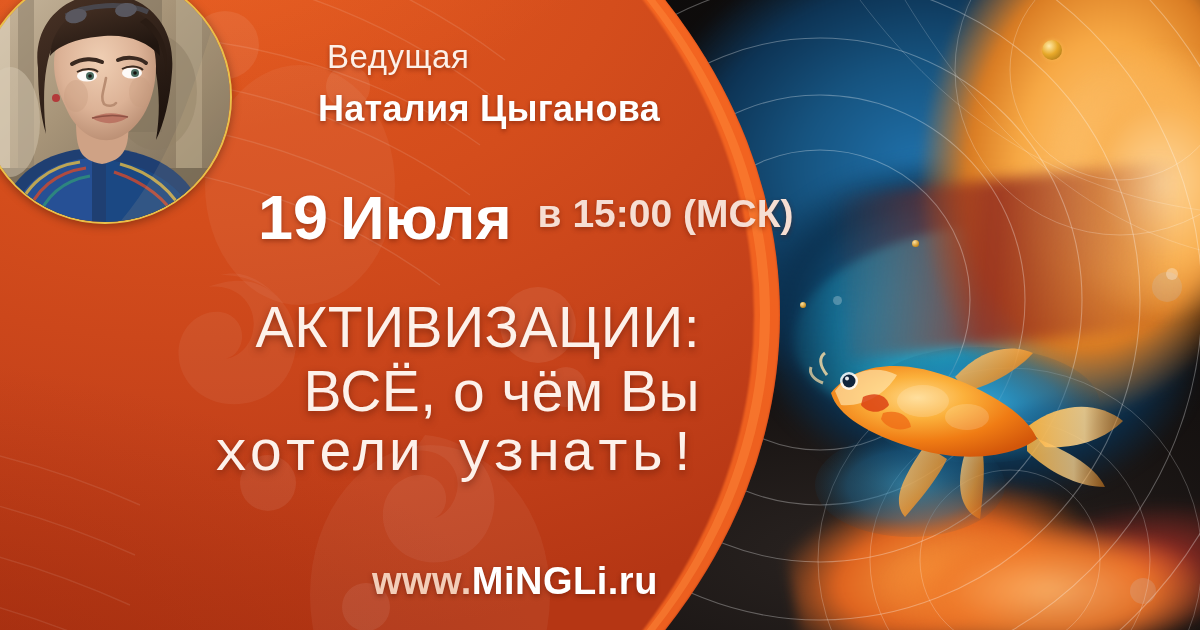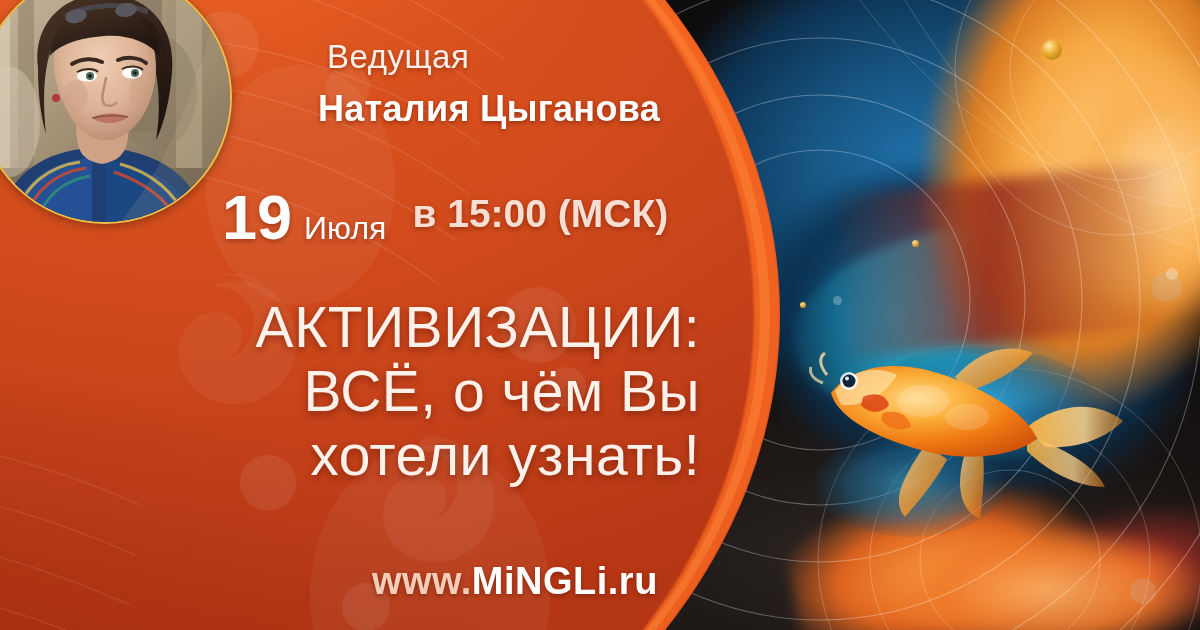--- a/index.html
+++ b/index.html
@@ -181,39 +181,39 @@
     letter-spacing: .3px;
     text-shadow: 0 2px 4px rgba(90,20,5,.5);
   }
 
   .date-row {
     position: absolute;
     left: 222px; top: 186px;
     display: flex; align-items: baseline;
     text-shadow: 0 2px 5px rgba(90,20,5,.45);
   }
-  .date-day { font-size: 63px; font-weight: 700; color: #fff; line-height: 1; }
-  .date-month { font-size: 32px; font-weight: 400; color: #fff; line-height: 1; margin-left: 12px; }
+  .date-day { font-size: 63px; font-weight: 700; color: #fff; line-height: 1; margin-left: 36px; }
+  .date-month { font-size: 62px; font-weight: 700; color: #fff; line-height: 1; margin-left: 12px; }
   .date-time { font-size: 39px; font-weight: 700; color: #f6ded3; line-height: 1; margin-left: 26px; position: relative; top: -12px; }
 
   .headline {
     position: absolute;
     left: 0; top: 296px;
     width: 700px;
     color: #fdf1ea;
     font-weight: 400;
     font-size: 57px;
     line-height: 1.12;
     letter-spacing: .5px;
     text-shadow: 0 3px 7px rgba(80,18,5,.5);
     text-align: right;
   }
   .hl-1 { padding-left: 62px; }
   .hl-2 { padding-left: 22px; }
-  .hl-3 { padding-left: 88px; }
+  .hl-3 { padding-left: 88px; font-family: Liberation Mono, monospace; }
 
   .site-url {
     position: absolute;
     left: 372px; top: 560px;
     font-size: 38px; font-weight: 700;
     letter-spacing: .5px;
     text-shadow: 0 2px 5px rgba(80,18,5,.45);
   }
   .url-www { color: #f3cdb8; }
   .url-name { color: #ffffff; }

